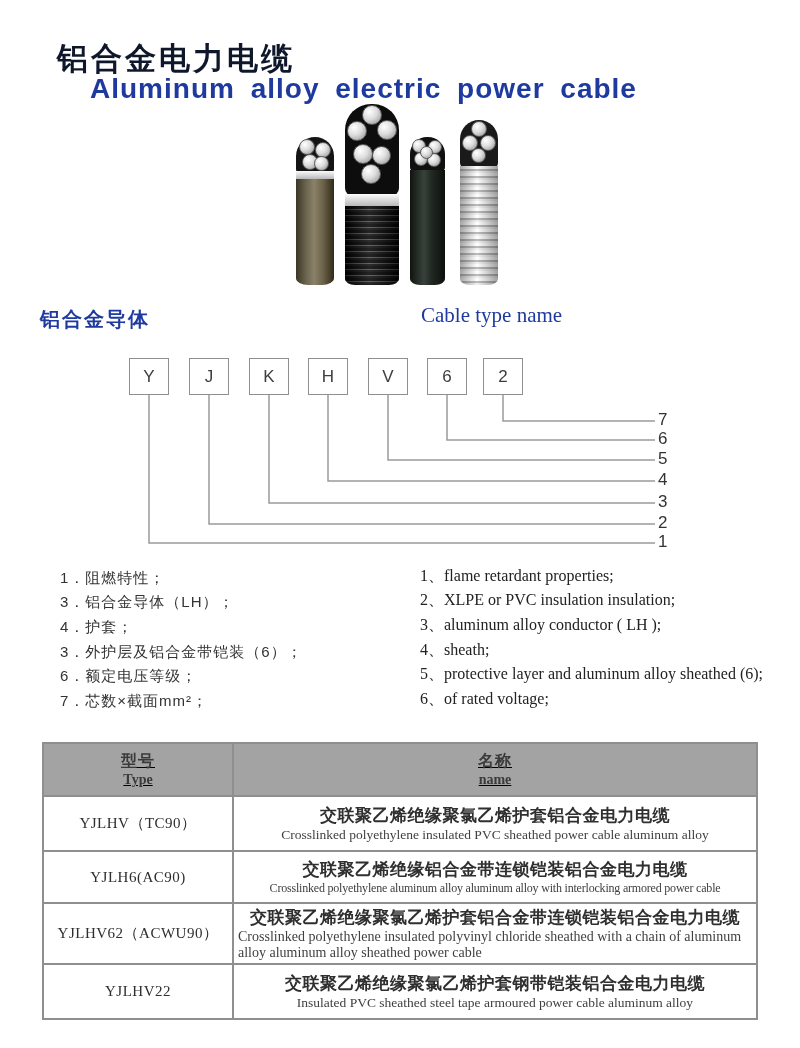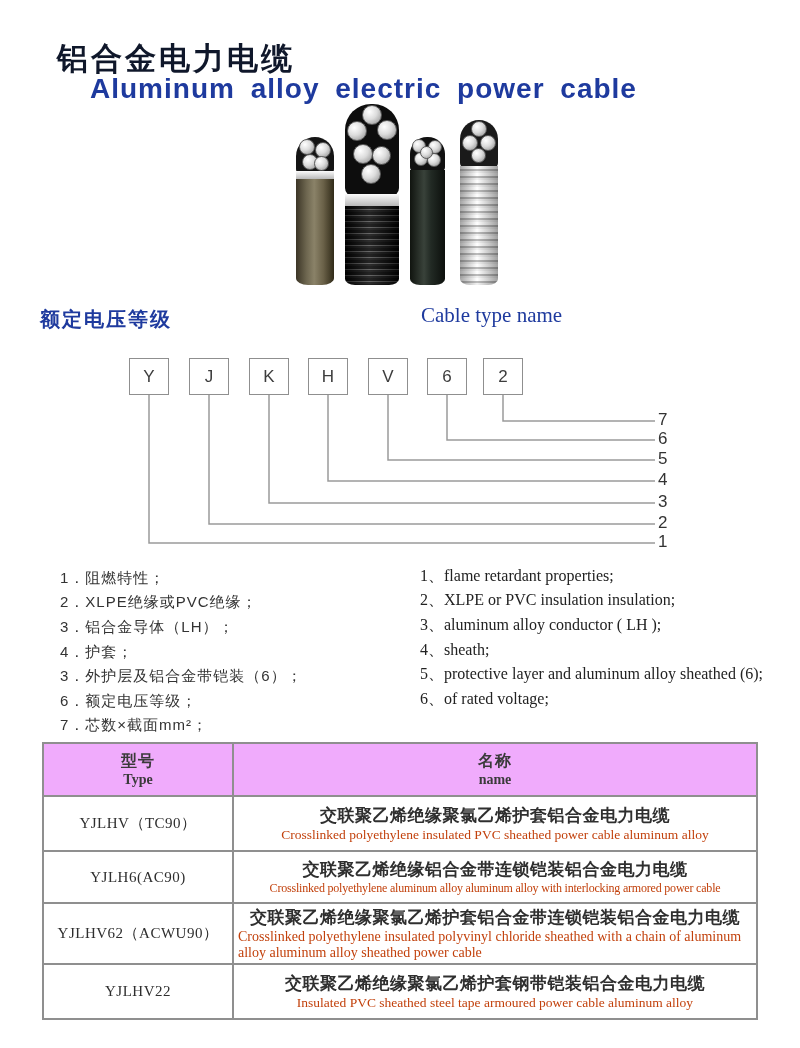--- a/index.html
+++ b/index.html
@@ -71,31 +71,31 @@
   .legend-en li { height:24.6px; display:flex; align-items:center; font-size:16px;
                   color:#222; font-family:"Liberation Serif", serif; }
 
   
   .type-table { position:absolute; left:42px; top:742px; width:716px;
                 border-collapse:collapse; table-layout:fixed; }
   .type-table col.col-type { width:190px; }
   .type-table th, .type-table td { border:2px solid #8f8f8f; text-align:center;
                 vertical-align:middle; padding:2px 4px; }
   .type-table thead tr { height:53px; }
-  .type-table thead th { background:#f0abfc; }
+  .type-table thead th { background:#a3a3a3;text-decoration:underline; }
   .type-table tbody tr:nth-child(1) { height:55px; }
   .type-table tbody tr:nth-child(2) { height:52px; }
   .type-table tbody tr:nth-child(3) { height:58px; }
   .type-table tbody tr:nth-child(4) { height:55px; }
   .th-cn { font-size:16px; color:#3a3a3a; letter-spacing:1px; }
   .th-en { font-size:14px; color:#3a3a3a; font-family:"Liberation Serif", serif; }
   .type-cell { font-size:15px; color:#2e2e2e; font-family:"Liberation Serif", serif;
                letter-spacing:0.5px; }
   .name-cn { font-size:17px; font-weight:bold; color:#2f2f2f; letter-spacing:0.5px; }
-  .name-en { font-size:13.5px; color:#c2410c; font-family:"Liberation Serif", serif; }
+  .name-en { font-size:13.5px; color:#404040; font-family:"Liberation Serif", serif; }
   tr.r2 .name-en { font-size:12px; white-space:nowrap; letter-spacing:-0.2px; }
   tr.r3 .name-en { text-align:left; font-size:14px; }
 </style>
 </head>
 <body>
 
 <div class="page">
 
   <div class="title-cn">铝合金电力电缆</div>
   <div class="title-en">Aluminum alloy electric power cable</div>
@@ -137,21 +137,21 @@
       <div class="cluster">
         <i class="cond" style="left:11px;top:1px;width:16px;height:16px"></i>
         <i class="cond" style="left:2px;top:15px;width:16px;height:16px"></i>
         <i class="cond" style="left:20px;top:15px;width:16px;height:16px"></i>
         <i class="cond" style="left:11px;top:28px;width:15px;height:15px"></i>
       </div>
       <div class="cbody"></div>
     </div>
   </div>
 
-  <div class="sec-cn">额定电压等级</div>
+  <div class="sec-cn">铝合金导体</div>
   <div class="sec-en">Cable type name</div>
 
   <div class="diagram">
     <svg width="800" height="210">
       <g fill="none" stroke="#9a9a9a" stroke-width="1.5">
         <polyline points="149,40 149,188 655,188"></polyline>
         <polyline points="209,40 209,169 655,169"></polyline>
         <polyline points="269,40 269,148 655,148"></polyline>
         <polyline points="328,40 328,126 655,126"></polyline>
         <polyline points="388,40 388,105 655,105"></polyline>
@@ -170,21 +170,20 @@
     <div class="callout-num" style="top:74px">6</div>
     <div class="callout-num" style="top:94px">5</div>
     <div class="callout-num" style="top:115px">4</div>
     <div class="callout-num" style="top:137px">3</div>
     <div class="callout-num" style="top:158px">2</div>
     <div class="callout-num" style="top:177px">1</div>
   </div>
 
   <ul class="legend-cn">
     <li>1．阻燃特性；</li>
-    <li>2．XLPE绝缘或PVC绝缘；</li>
     <li>3．铝合金导体（LH）；</li>
     <li>4．护套；</li>
     <li>3．外护层及铝合金带铠装（6）；</li>
     <li>6．额定电压等级；</li>
     <li>7．芯数×截面mm²；</li>
   </ul>
   <ul class="legend-en">
     <li>1、flame retardant properties;</li>
     <li>2、XLPE or PVC insulation insulation;</li>
     <li>3、aluminum alloy conductor ( LH );</li>

